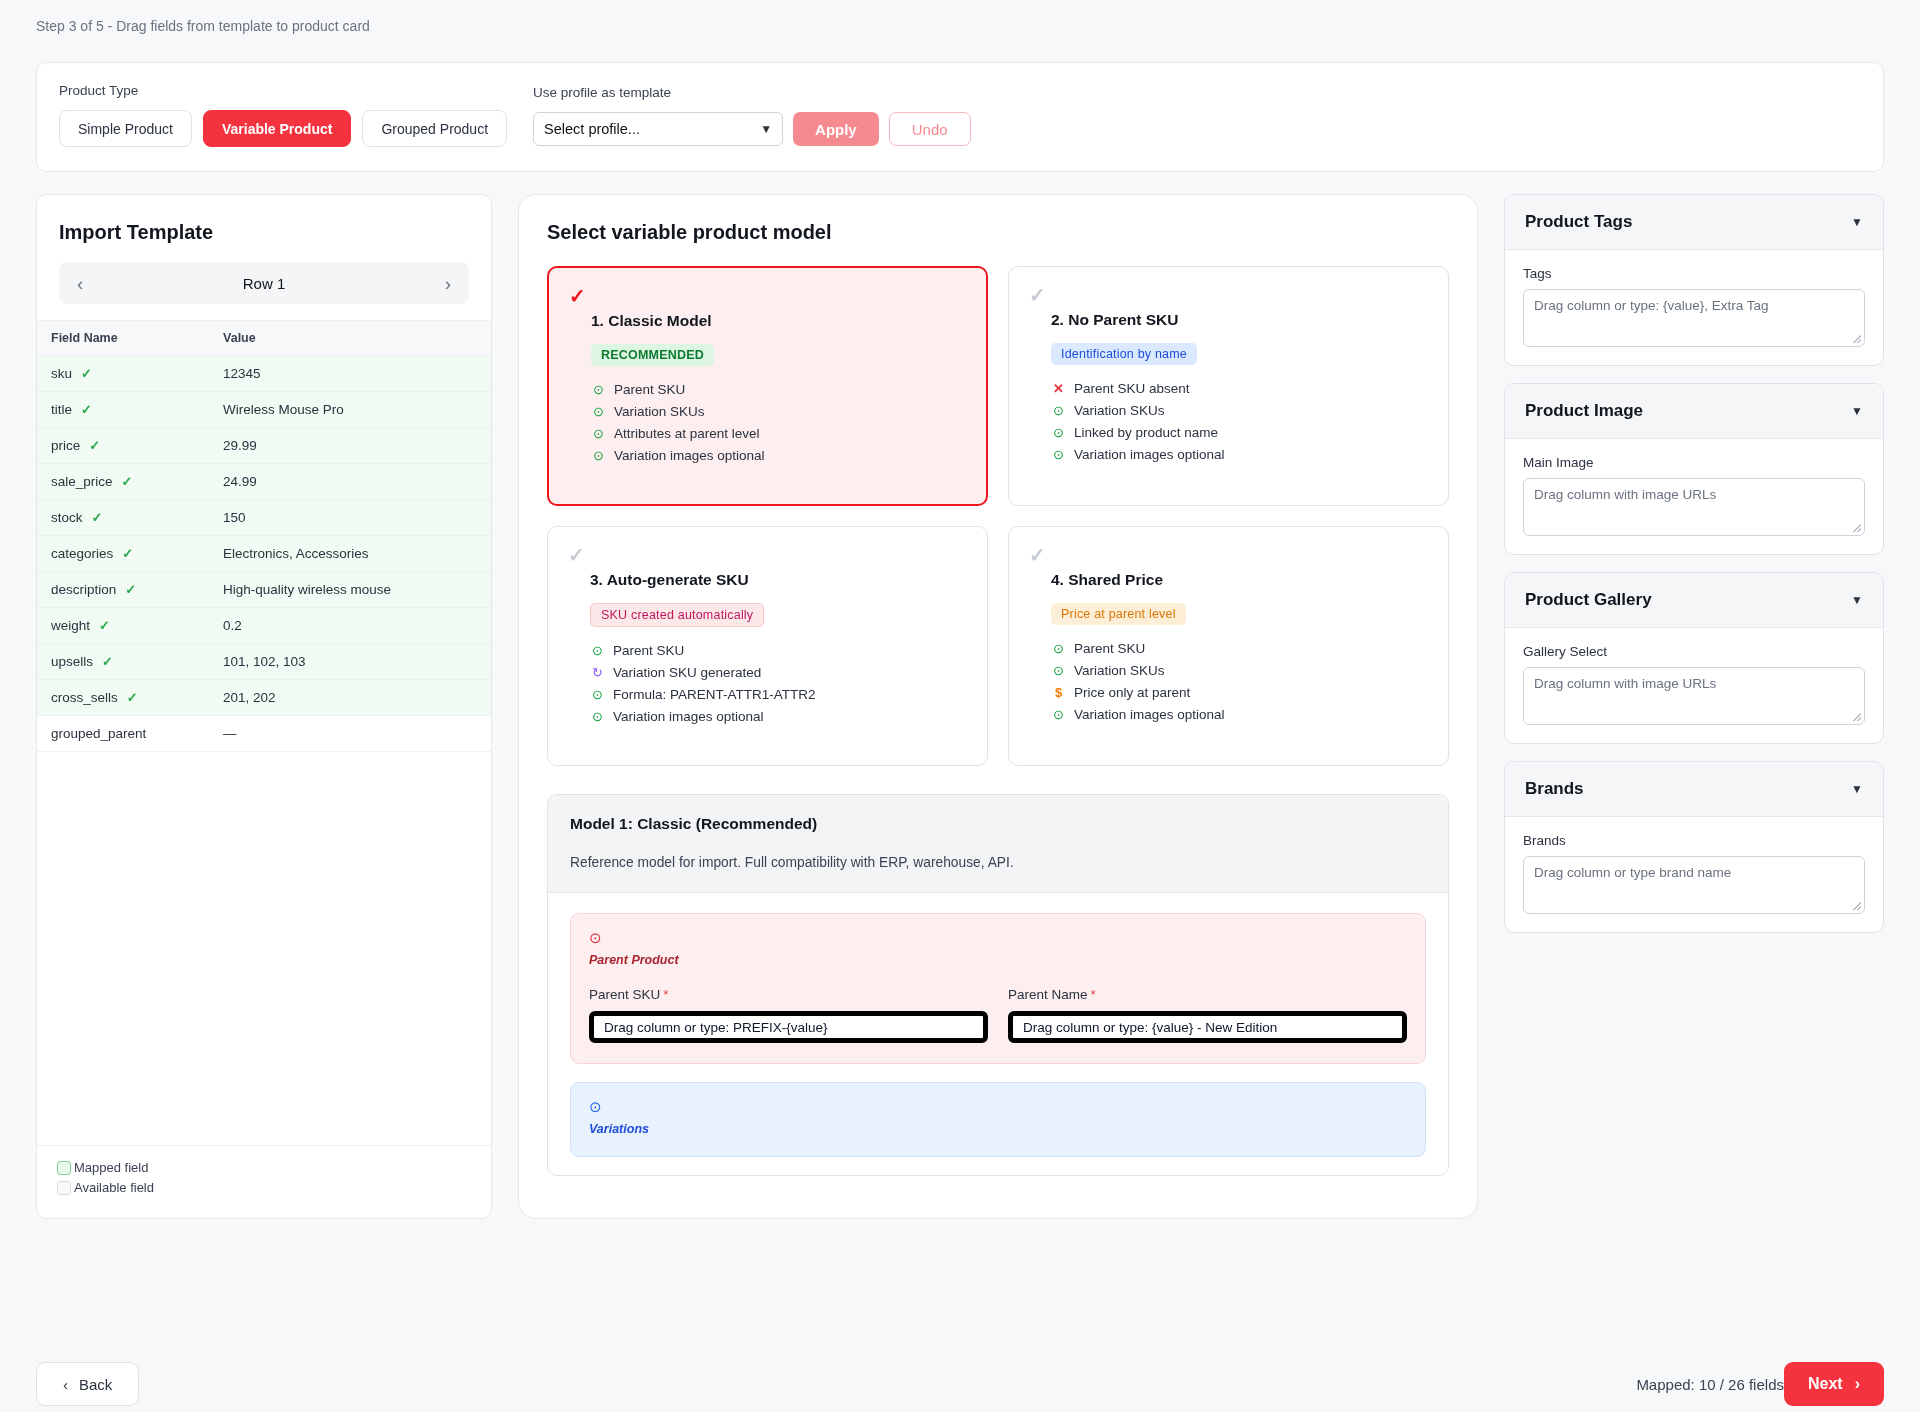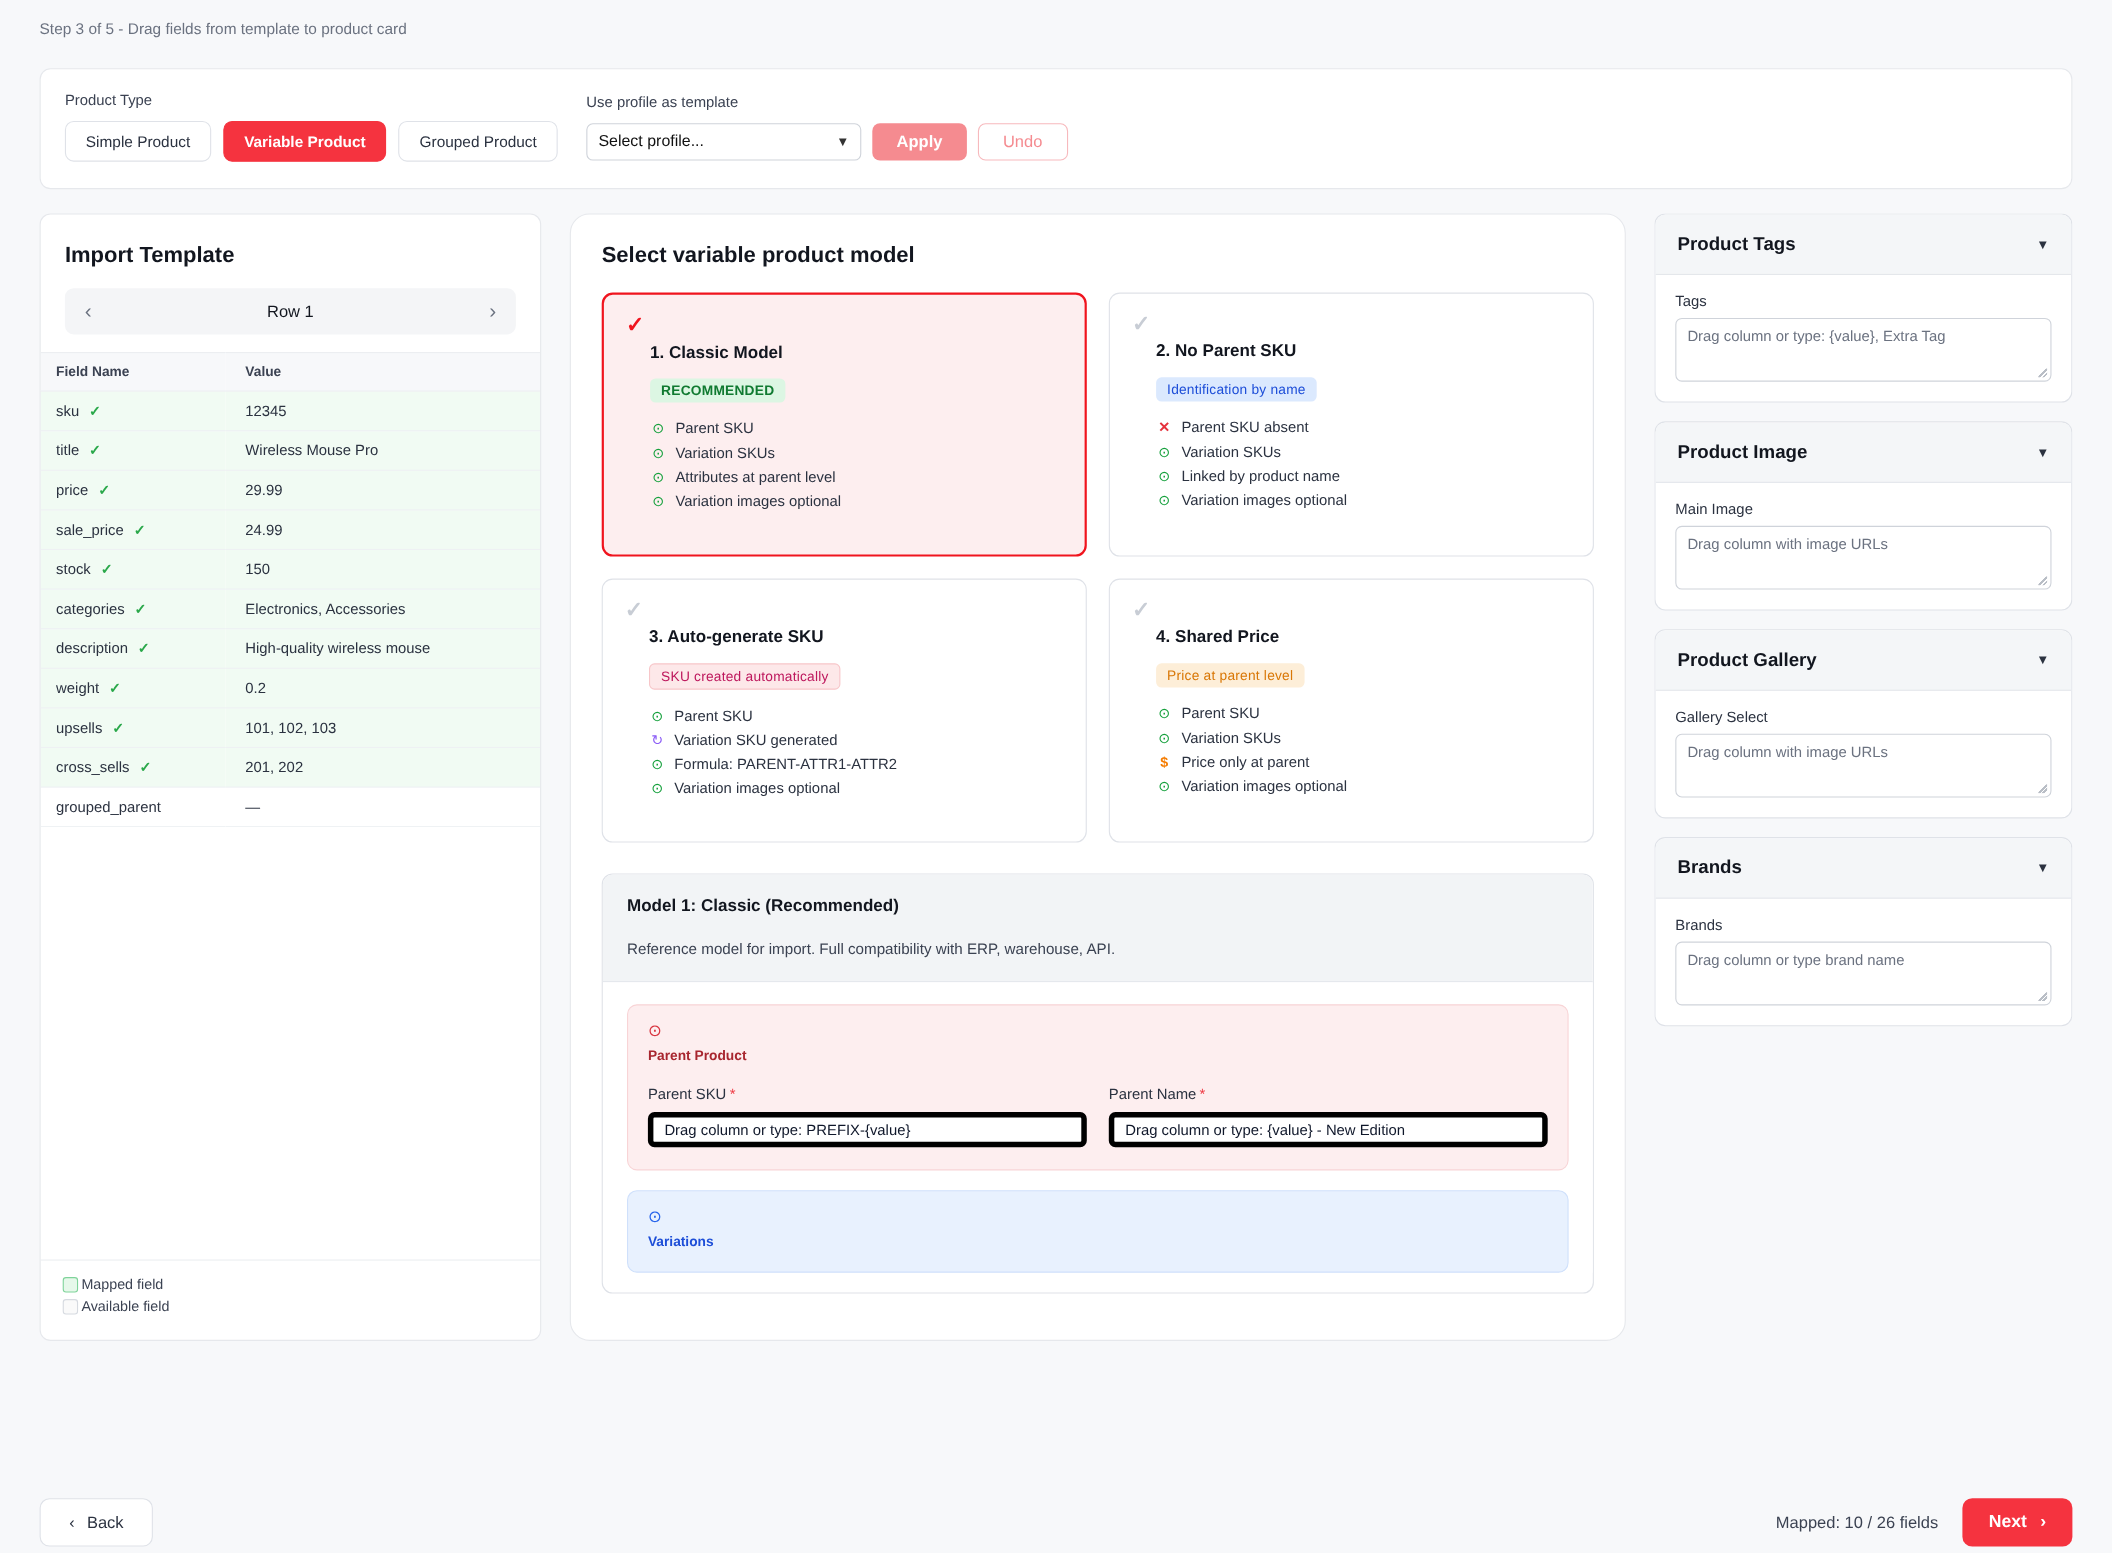--- a/index.html
+++ b/index.html
@@ -143,21 +143,21 @@
   .detail-body { padding: 20px 22px 0 22px; background: #fff; }
 
   .section {
     border-radius: 9px; padding: 16px 18px 20px 18px; margin-bottom: 18px;
   }
   .section.parent { background: #fdeeef; border: 1px solid #f8d4d6; }
   .section.variations { background: #e8f1fe; border: 1px solid #cfe0fb; }
   .sec-ico { font-size: 15px; line-height: 1; }
   .section.parent .sec-ico { color: #d8343f; }
   .section.variations .sec-ico { color: #2563eb; }
-  .sec-title { font-size: 12.5px; font-weight: bold; margin-top: 8px; }
+  .sec-title { font-size: 12.5px; font-weight: bold; margin-top: 8px; font-style: italic; }
   .section.parent .sec-title { color: #a8262f; }
   .section.variations .sec-title { color: #1d4ed8; }
   .field-row { display: flex; gap: 20px; margin-top: 20px; }
   .field-col { flex: 1 1 0; }
   .field-lab { font-size: 13.5px; color: #2b3240; margin-bottom: 9px; }
   .req { color: #ef3b45; margin-left: 3px; }
   .drop-input {
     width: 100%; height: 32px; border: 5px solid #000000; border-radius: 6px;
     background: #fff; font-size: 13.5px; color: #0f172a; padding: 0 10px;
     display: flex; align-items: center;
@@ -193,21 +193,21 @@
   
   .footer {
     position: absolute; left: 36px; right: 36px; bottom: 0; height: 92px;
     display: flex; align-items: center; justify-content: space-between;
   }
   .btn-back {
     height: 44px; padding: 0 26px; border: 1px solid #dfe2e8; border-radius: 9px;
     background: #fff; font-size: 15px; color: #2b3240;
     display: flex; align-items: center; gap: 11px; cursor: pointer;
   }
-  .foot-right { display: flex; align-items: center; gap: 22px; }
+  .foot-right { display: flex; align-items: center; }
   .mapped-count { font-size: 15px; color: #3b4252; }
   .btn-next {
     height: 44px; padding: 0 24px; border: none; border-radius: 9px;
     background: #f5333f; color: #fff; font-size: 16px; font-weight: 600;
     display: flex; align-items: center; gap: 12px; cursor: pointer;
   }
 </style>
 </head>
 <body>
 

